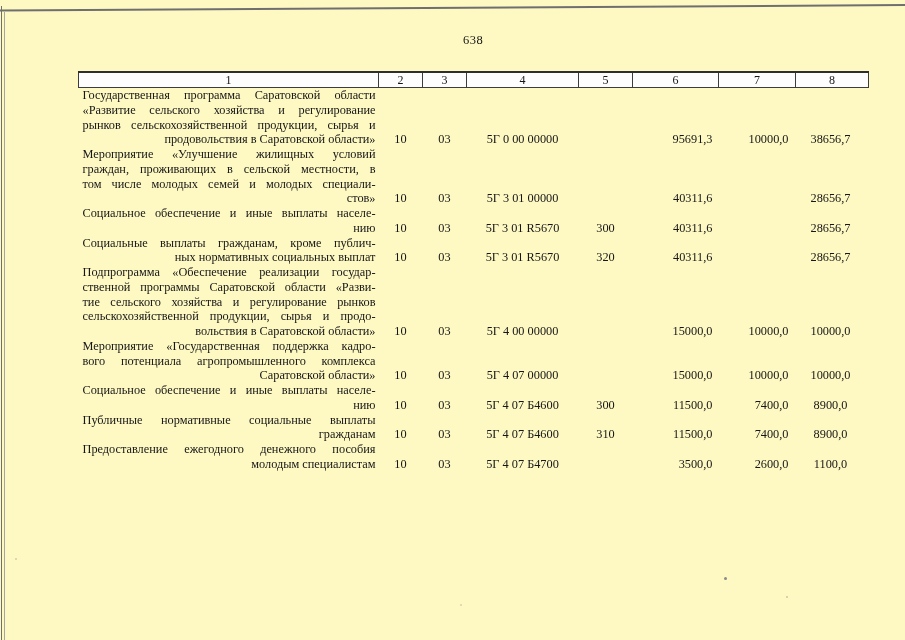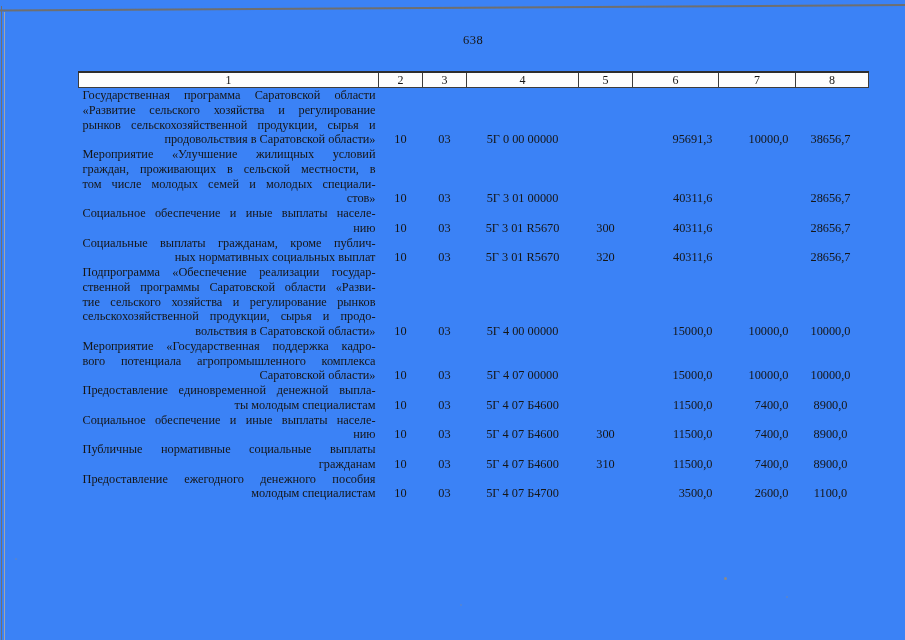--- a/index.html
+++ b/index.html
@@ -1,20 +1,20 @@
 <!DOCTYPE html>
 <html><head>
 <meta charset="utf-8">
 <style>
   html,body { margin:0; padding:0; background:#e8e8e8; }
   .page {
     position:relative;
     width:905px; height:640px;
     margin:0 auto;
-    background:#3b82f6;
+    background:#fef9c3;
     overflow:hidden;
     font-family:"Liberation Serif","DejaVu Serif",serif;
     color:#161616;
   }
 
   
   .scan-top-line {
     position:absolute; left:-4px; top:4px; width:915px; height:1.5px;
     background:#6f6f6f; transform:rotate(-0.35deg); transform-origin:right center;
   }
@@ -178,33 +178,20 @@
           <td class="c2">10</td>
           <td class="c3">03</td>
           <td class="c4">5Г 4 07 00000</td>
           <td class="c5"></td>
           <td class="c6">15000,0</td>
           <td class="c7">10000,0</td>
           <td class="c8">10000,0</td>
         </tr>
         <tr>
           <td class="c1">
-            <div class="jl">Предоставление единовременной денежной выпла-</div>
-            <div class="ll">ты молодым специалистам</div>
-          </td>
-          <td class="c2">10</td>
-          <td class="c3">03</td>
-          <td class="c4">5Г 4 07 Б4600</td>
-          <td class="c5"></td>
-          <td class="c6">11500,0</td>
-          <td class="c7">7400,0</td>
-          <td class="c8">8900,0</td>
-        </tr>
-        <tr>
-          <td class="c1">
             <div class="jl">Социальное обеспечение и иные выплаты населе-</div>
             <div class="ll">нию</div>
           </td>
           <td class="c2">10</td>
           <td class="c3">03</td>
           <td class="c4">5Г 4 07 Б4600</td>
           <td class="c5">300</td>
           <td class="c6">11500,0</td>
           <td class="c7">7400,0</td>
           <td class="c8">8900,0</td>

